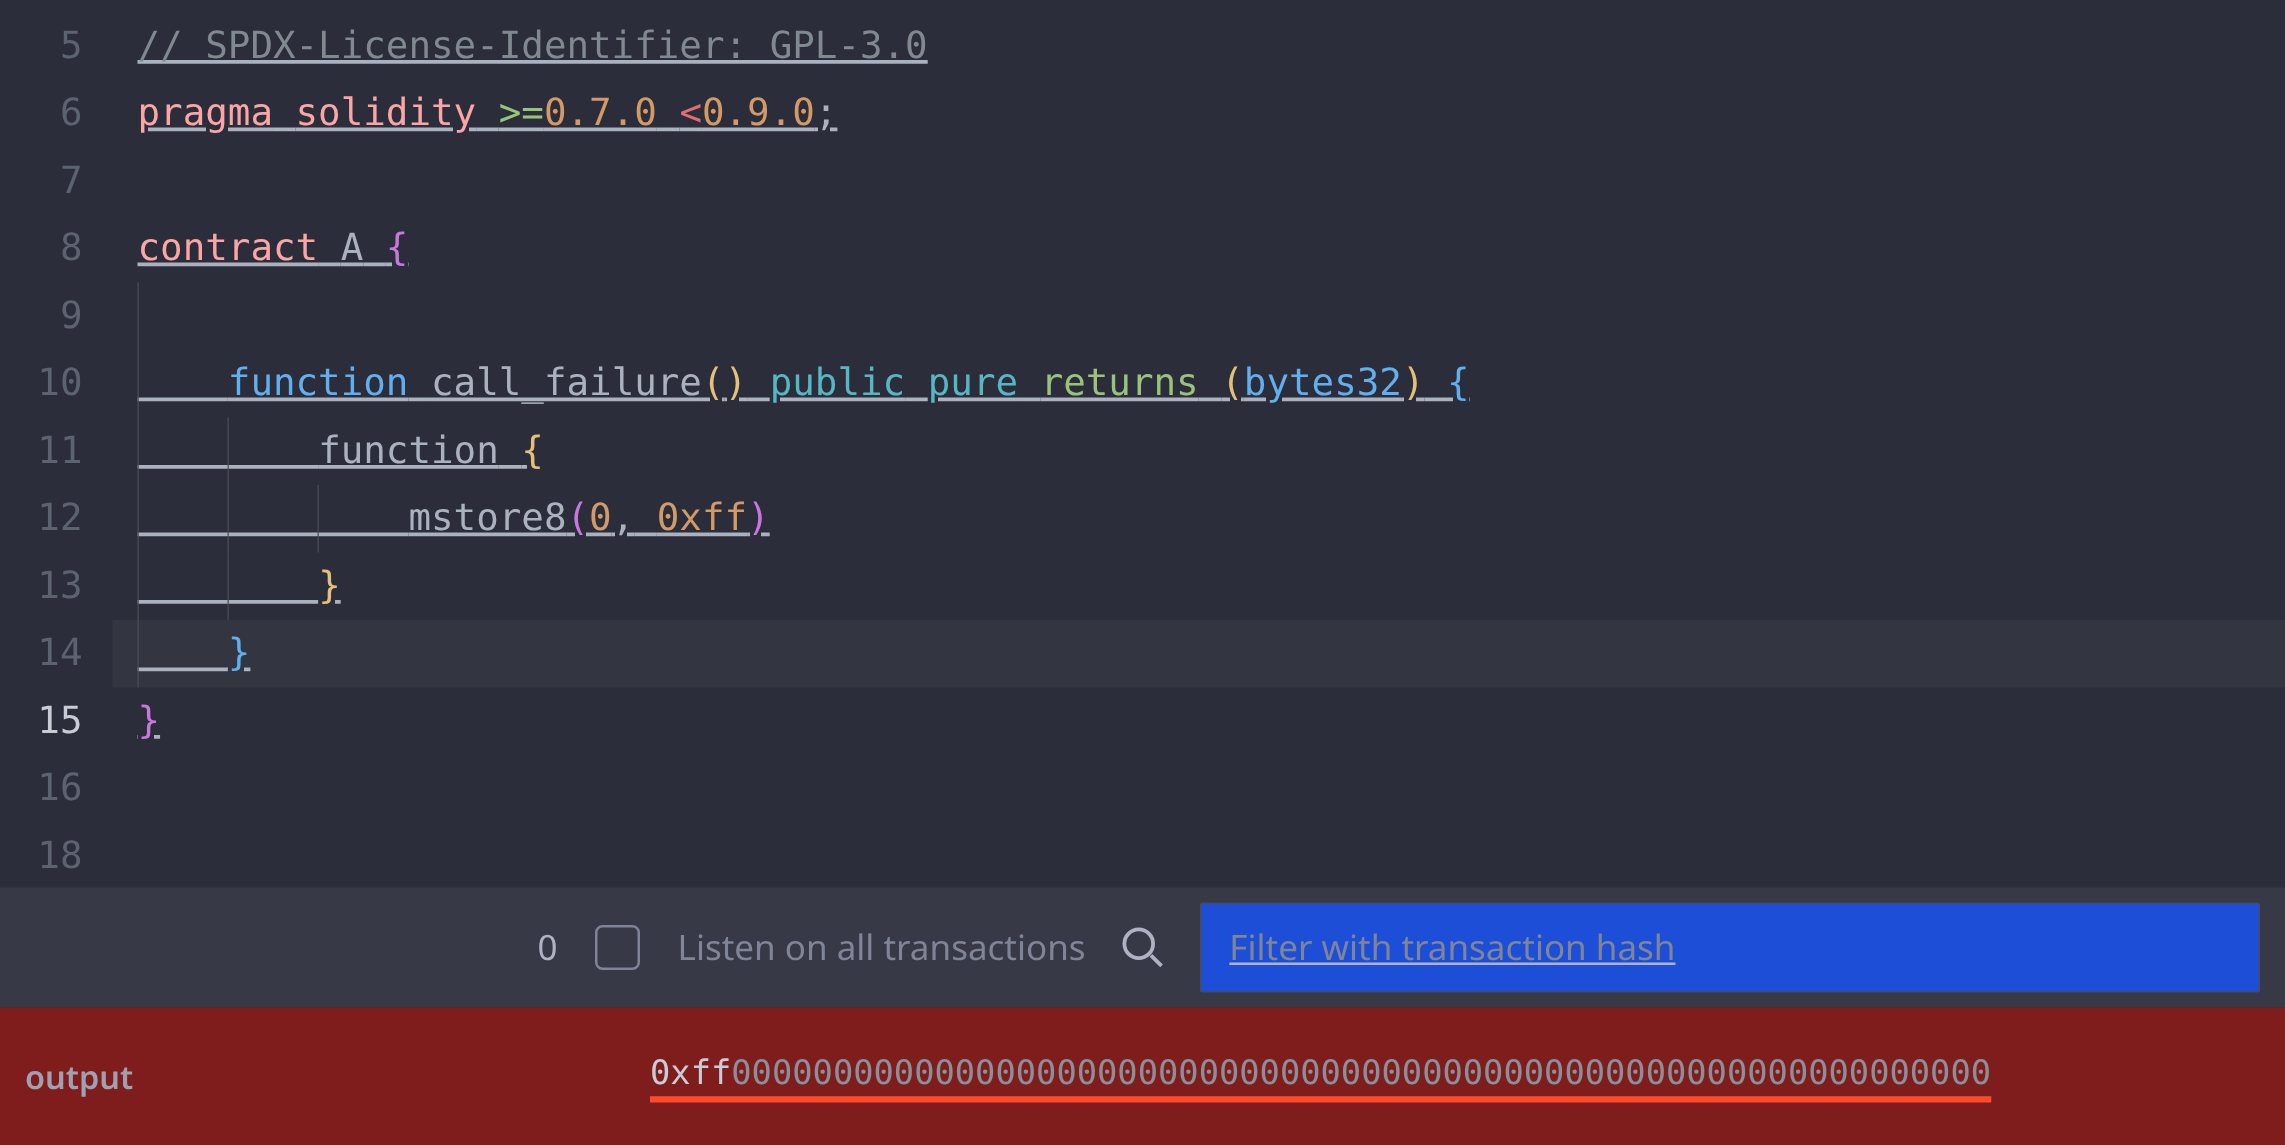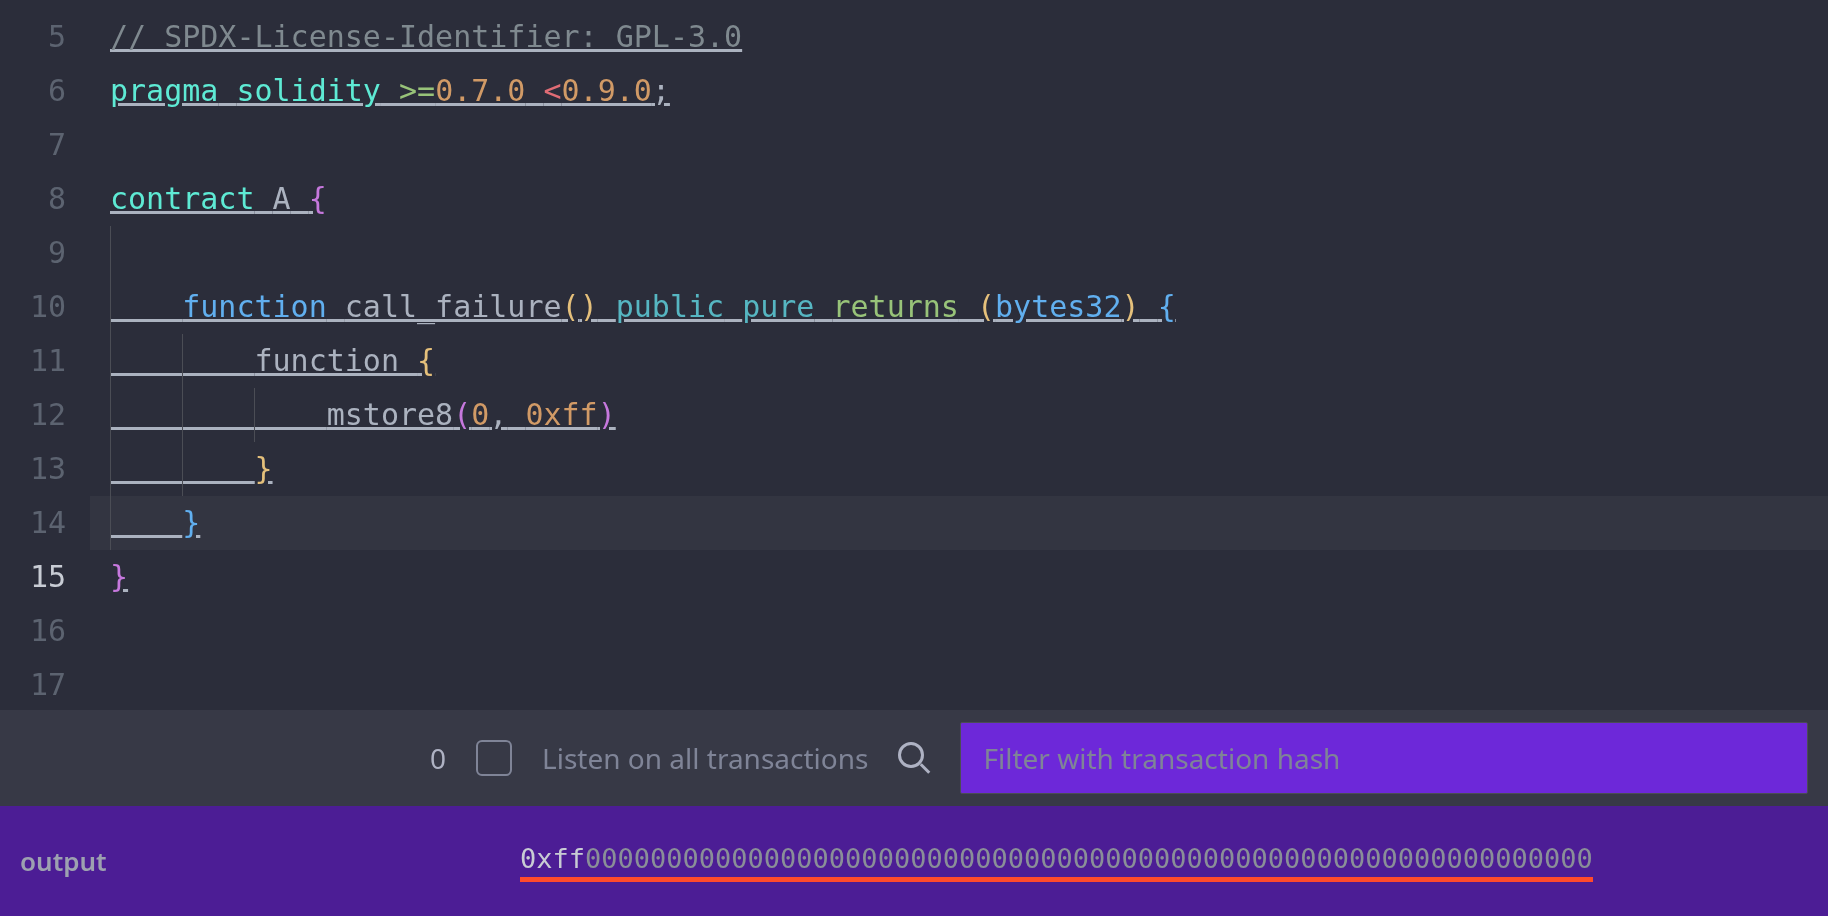--- a/index.html
+++ b/index.html
@@ -52,21 +52,21 @@
     background: rgba(255,255,255,0.04);
   }
   .guide {
     position: absolute;
     width: 1px;
     background: #4b4d55;
     top: 0;
     bottom: 0;
   }
   .comment  { color: #7f898f; }
-  .keyword  { color: #5eead4; }
+  .keyword  { color: #fca5a5; }
   .op-green { color: #98c379; }
   .op-red   { color: #e06c75; }
   .num      { color: #d19a66; }
   .punct    { color: #abb2bf; }
   .ident    { color: #abb2bf; }
   .type     { color: #61afef; }
   .brace-y  { color: #e5c07b; }
   .brace-p  { color: #c678dd; }
   .brace-b  { color: #61afef; }
   .paren-y  { color: #e5c07b; }
@@ -109,32 +109,33 @@
   .search-icon::after {
     content: "";
     position: absolute;
     width: 12px; height: 3px;
     background: #aeb2c3;
     transform: rotate(45deg);
     right: -1px; bottom: 4px;
   }
   .filter-input {
     flex: 1;
-    background: #6d28d9;
+    background: #1d4ed8;
     border: 1px solid #4b4d55;
     color: #aeb2c3;
     font-size: 28px;
     padding: 16px 22px;
     border-radius: 2px;
     font-family: system-ui, sans-serif;
+    text-decoration: underline;
   }
   .filter-input::placeholder { color: #7f8497; }
 
   .output-bar {
-    background: #4c1d95;
+    background: #7f1d1d;
     height: 110px;
     display: flex;
     align-items: center;
     padding: 0 20px;
     font-family: system-ui, sans-serif;
   }
   .output-label {
     color: #9da1b0;
     font-size: 26px;
     font-weight: 600;
@@ -168,21 +169,21 @@
     <div>7</div>
     <div>8</div>
     <div>9</div>
     <div>10</div>
     <div>11</div>
     <div>12</div>
     <div>13</div>
     <div>14</div>
     <div class="current">15</div>
     <div>16</div>
-    <div>17</div>
+    <div>18</div>
   </div>
   <div class="code">
 
     <div class="line"><span class="comment">// SPDX-License-Identifier: GPL-3.0</span></div>
 
     <div class="line"><span class="keyword">pragma</span> <span class="keyword">solidity</span> <span class="op-green">&gt;=</span><span class="num">0.7.0</span> <span class="op-red">&lt;</span><span class="num">0.9.0</span><span class="punct">;</span></div>
 
     <div class="line"></div>
 
     <div class="line"><span class="keyword">contract</span> <span class="ident">A</span> <span class="brace-p">{</span></div>

